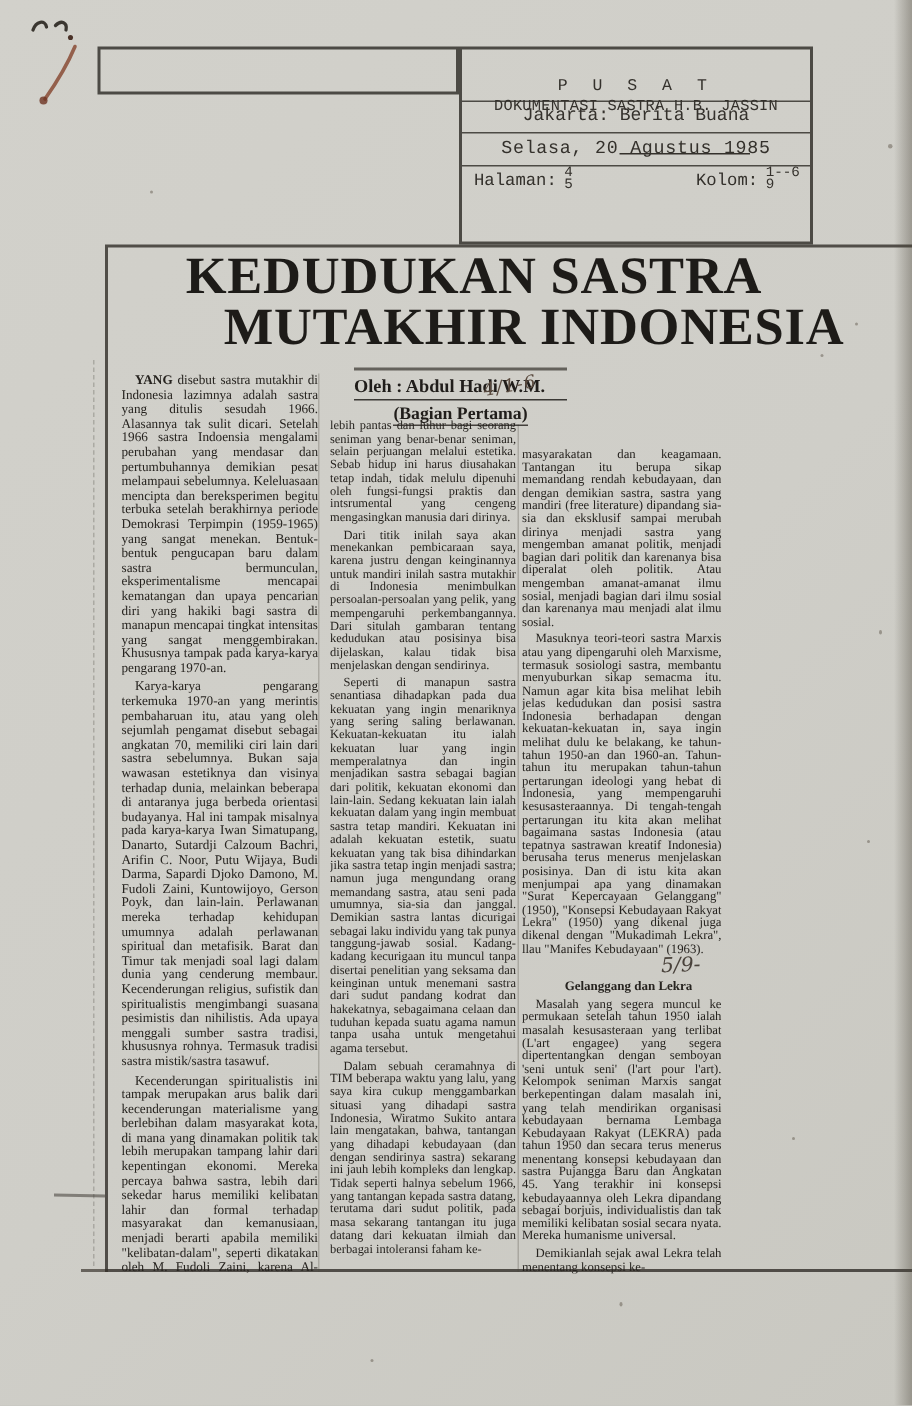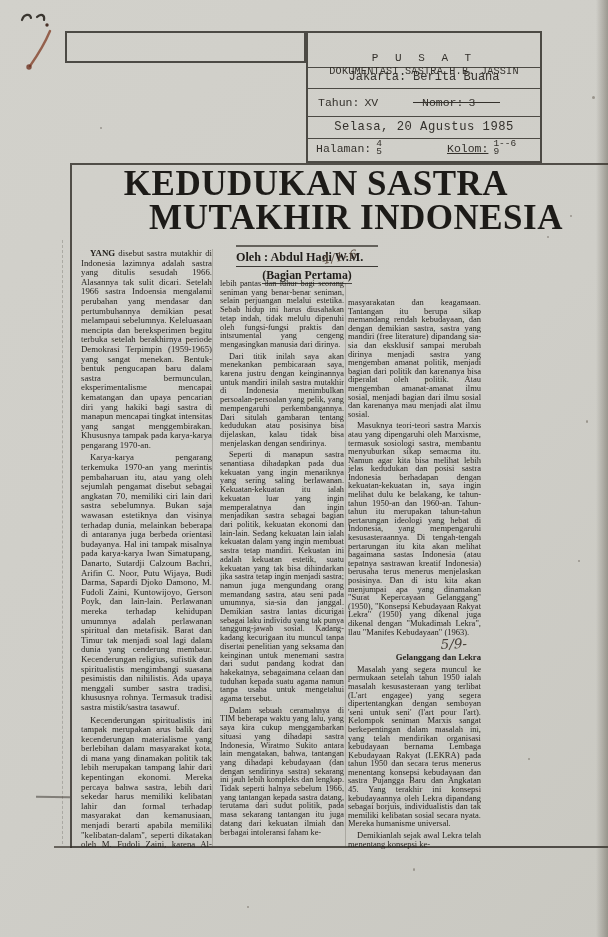--- a/index.html
+++ b/index.html
@@ -18,21 +18,21 @@
   .srow:last-child{border-bottom:none;}
   .r1{height:35px;text-align:center;padding-top:19px;}
   .r1 .org1{display:block;font-size:11px;letter-spacing:5px;line-height:13px;}
   .r1 .org2{display:block;font-size:10.2px;letter-spacing:.2px;line-height:13px;}
   .r2{height:21px;text-align:center;font-size:12px;line-height:19px;}
   .pub{margin-left:7px;border-bottom:1.2px solid #34312c;padding-bottom:18px;}
   .r3{height:29px;font-size:11.5px;line-height:27px;padding-left:10px;}
   .r3 .cell2{position:absolute;left:114px;top:0;}
   .r4{height:22px;text-align:center;font-size:12.2px;line-height:20px;letter-spacing:.5px;}
   .r5{height:22px;font-size:11.5px;line-height:20px;padding-left:8px;}
-  .r5 .cell2{position:absolute;left:139px;top:0;text-decoration:underline;}
+  .r5 .cell2{position:absolute;left:156px;top:0;}
   .val{margin-left:5px;}
   .frac{display:inline-flex;flex-direction:column;vertical-align:middle;
         font-size:9.5px;line-height:8px;margin-left:5px;transform:translateY(-1px);text-align:left;}
   
   .clip{position:absolute;left:70px;top:163px;width:572px;height:685px;
         border:2px solid rgba(45,41,36,.78);}
   .title{margin:2px 0 0;text-align:center;font-family:"Liberation Serif",serif;
          font-weight:bold;color:#1d1b18;font-size:35px;line-height:34px;letter-spacing:.5px;}
   .title .t1{display:block;transform:translateX(-40px);}
   .title .t2{display:block;}
@@ -43,21 +43,21 @@
               border-bottom:1.3px solid rgba(32,29,26,.85);padding-bottom:1px;}
   .byline .l2{display:block;font-size:11.8px;text-align:center;margin-top:1px;}
   .byline .l2 span{border-bottom:1.2px solid rgba(32,29,26,.8);padding-bottom:1px;}
   .col{position:absolute;color:#26231f;text-align:justify;overflow:hidden;}
   .col p{margin:0 0 3px;text-indent:9px;}
   .col p.cont{text-indent:0;}
   .col1{left:9px;top:84px;width:131px;height:601px;font-size:8.8px;line-height:9.6px;}
   .col2{left:148px;top:115px;width:124px;height:567px;font-size:8.3px;line-height:8.7px;}
   .col3{left:276px;top:133px;width:133px;height:551px;font-size:8.5px;line-height:8.6px;}
   .lead{font-weight:bold;}
-  .subhead{text-align:right;font-weight:bold;margin:2px 0;text-indent:0;font-size:1.02em;}
+  .subhead{text-align:center;font-weight:bold;margin:2px 0;text-indent:0;font-size:1.02em;}
   .divider{position:absolute;width:0;border-left:1px solid rgba(70,64,56,.26);}
   .div1{left:140px;top:84px;height:599px;}
   .div2{left:273px;top:118px;height:565px;}
   
   .hand{font-family:"DejaVu Serif",serif;font-style:italic;}
   .note-byline{position:absolute;left:250px;top:85px;font-size:12px;color:#59493d;
                transform:rotate(-10deg);letter-spacing:1px;}
   .note-59{text-align:right;padding-right:14px;font-size:13.5px;color:#49423b;
            height:13px;line-height:12px;transform:rotate(-2deg);margin:0 0 1px;text-indent:0;}
   .scribble{position:absolute;left:16px;top:8px;}
@@ -87,24 +87,20 @@
 
   <div class="stamp">
     <div class="stamp-left"></div>
     <div class="stamp-right">
       <div class="srow r1">
         <span class="org1">P U S A T</span>
         <span class="org2">DOKUMENTASI SASTRA H.B. JASSIN</span>
       </div>
       <div class="srow r2">
         <span>Jakarta:</span><span class="pub">Berita Buana</span>
-      </div>
-      <div class="srow r3">
-        <span><span>Tahun:</span><span class="val">XV</span></span>
-        <span class="cell2"><span>Nomor:</span><span class="val">3</span></span>
       </div>
       <div class="srow r4">
         <span>Selasa, 20 Agustus 1985</span>
       </div>
       <div class="srow r5">
         <span><span>Halaman:</span><span class="frac">
               <span>4</span>
               <span>5</span>
             </span></span>
         <span class="cell2"><span>Kolom:</span><span class="frac">

